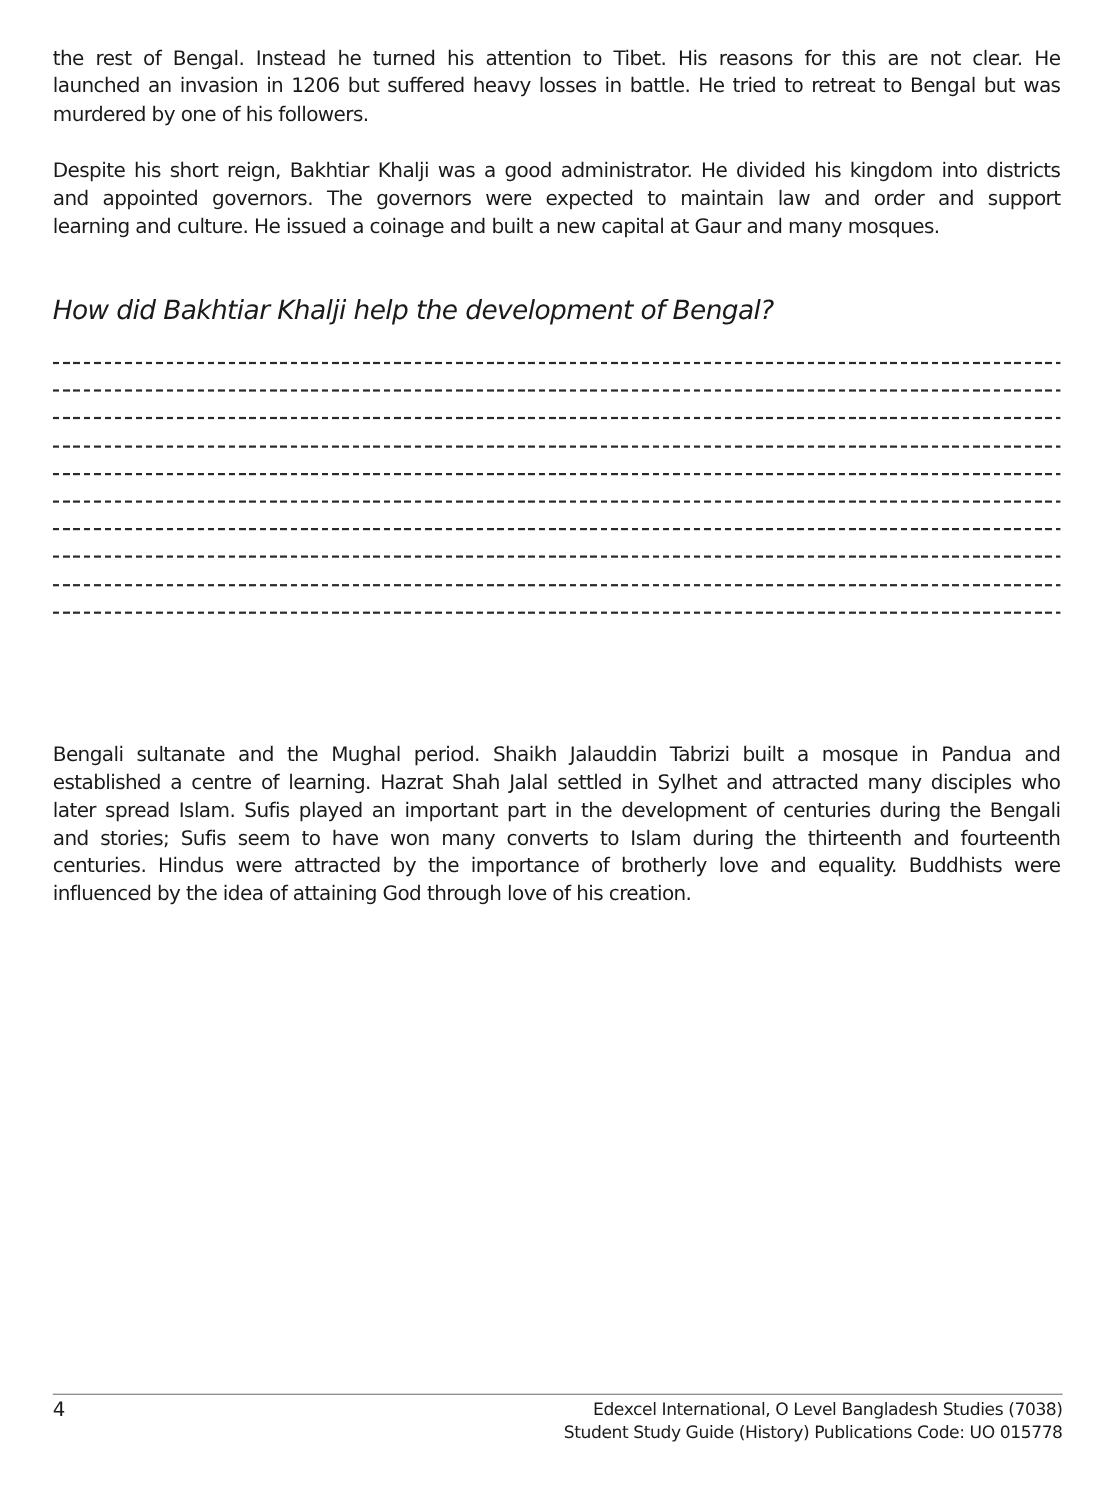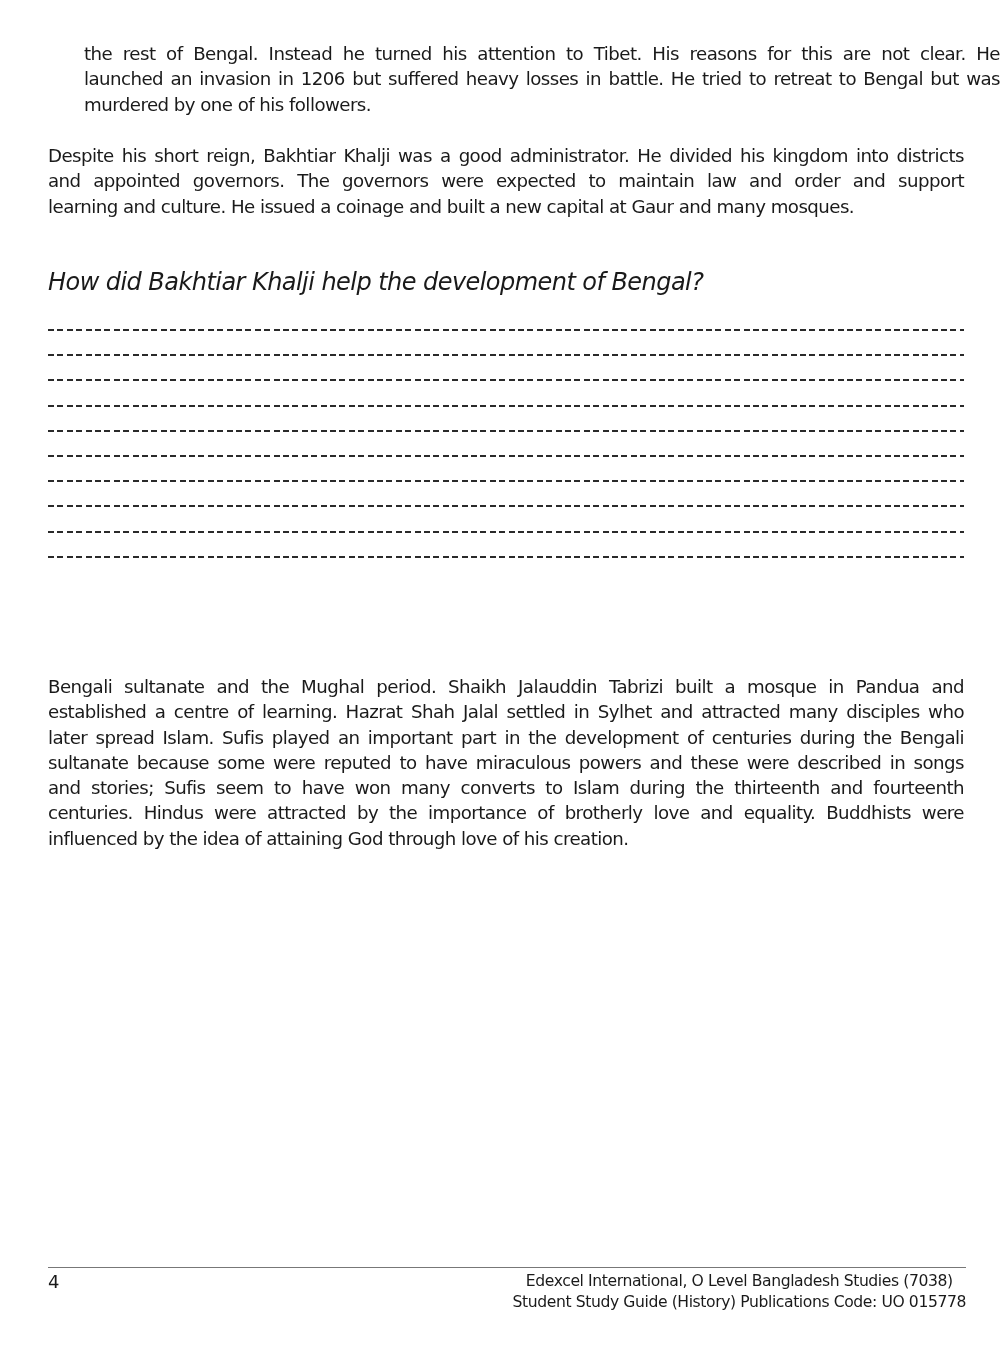--- a/index.html
+++ b/index.html
@@ -2,33 +2,33 @@
 <html><head>
 <meta charset="utf-8">
 <style>
   html, body { margin: 0; padding: 0; background: #ffffff; }
   body { width: 1000px; height: 1367px; position: relative; overflow: hidden;
          font-family: "DejaVu Sans", sans-serif; color: #1a1a1a; }
   .para { position: absolute; left: 48px; width: 916px; font-size: 18.2px;
           line-height: 25.3px; text-align: justify; letter-spacing: -0.55px; }
   .para .line { display: block; text-align: justify; text-align-last: justify; white-space: nowrap; }
   .para .line.last { text-align-last: left; }
-  #p1 { top: 41px; margin-left: 36px; }
+  #p1 { top: 41px; }
   #p2 { top: 143px; }
   #question { position: absolute; left: 48px; top: 268px; font-size: 24px;
               font-style: italic; letter-spacing: -0.55px; }
   #answer-lines { position: absolute; left: 48px; top: 320px; width: 916px; }
   .dash-line { height: 25.2px; position: relative; }
   .dash-line::after { content: ""; position: absolute; left: 0; right: 0; top: 9px; height: 2px;
     background-image: repeating-linear-gradient(to right, #2a2a2a 0 6px, transparent 6px 9.4px); }
   #p3 { top: 674px; }
   #footer-rule { position: absolute; left: 48px; top: 1267px; width: 918px; height: 1px; background: #777; }
   #page-number { position: absolute; left: 48px; top: 1271px; font-size: 18px; }
   #footer-text { position: absolute; right: 34px; top: 1271px; font-size: 15.6px; line-height: 21px;
-                 text-align: center; letter-spacing: -0.4px; margin-left: 48px; }
+                 text-align: right; letter-spacing: -0.4px; margin-left: 48px; }
 </style>
 </head>
 <body>
 
 <div id="p1" class="para">
   <span class="line">the rest of Bengal. Instead he turned his attention to Tibet. His reasons for this are not clear. He</span>
   <span class="line">launched an invasion in 1206 but suffered heavy losses in battle. He tried to retreat to Bengal but was</span>
   <span class="line last">murdered by one of his followers.</span>
 </div>
 
@@ -50,21 +50,20 @@
   <div class="dash-line"></div>
   <div class="dash-line"></div>
   <div class="dash-line"></div>
   <div class="dash-line"></div>
 </div>
 
 <div id="p3" class="para">
   <span class="line">Bengali sultanate and the Mughal period. Shaikh Jalauddin Tabrizi built a mosque in Pandua and</span>
   <span class="line">established a centre of learning. Hazrat Shah Jalal settled in Sylhet and attracted many disciples who</span>
   <span class="line">later spread Islam. Sufis played an important part in the development of centuries during the Bengali</span>
-  <span class="line">sultanate because some were reputed to have miraculous powers and these were described in songs</span>
   <span class="line">and stories; Sufis seem to have won many converts to Islam during the thirteenth and fourteenth</span>
   <span class="line">centuries. Hindus were attracted by the importance of brotherly love and equality. Buddhists were</span>
   <span class="line last">influenced by the idea of attaining God through love of his creation.</span>
 </div>
 
 <div id="footer-rule"></div>
 <div id="page-number">4</div>
 <div id="footer-text">
   <div>Edexcel International, O Level Bangladesh Studies (7038)</div>
   <div>Student Study Guide (History) Publications Code: UO 015778</div>

